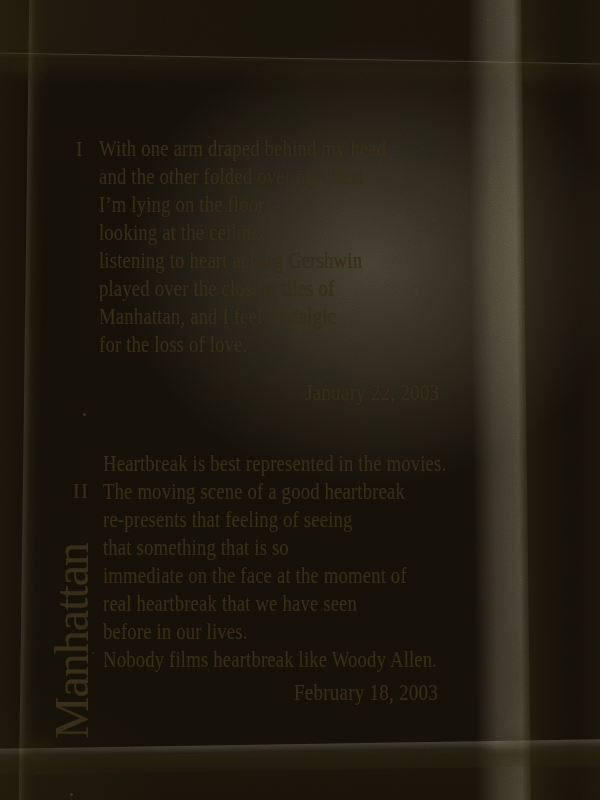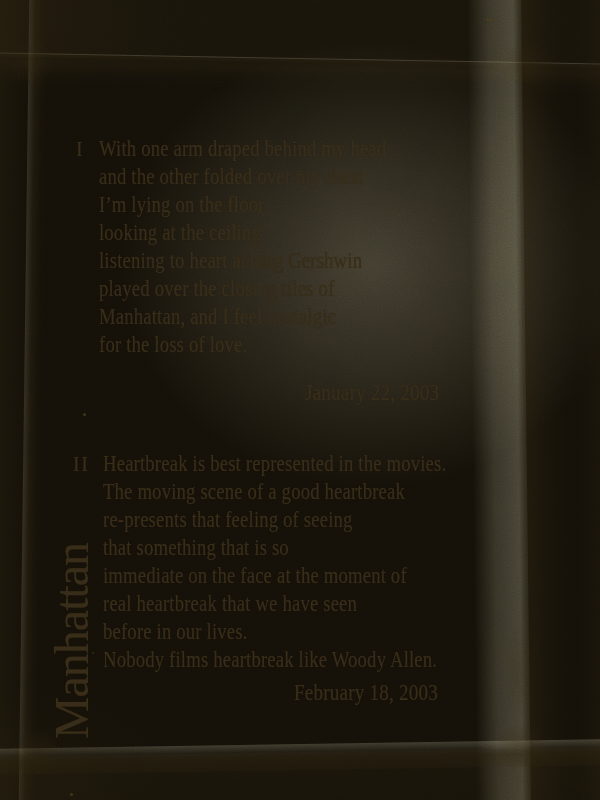--- a/index.html
+++ b/index.html
@@ -44,21 +44,21 @@
   .poem{position:absolute;left:0;top:0;width:600px;height:800px;color:#352a17;}
   .stanza{position:absolute;}
   .lines{transform:scaleX(0.78);transform-origin:left top;
     font-size:24px;line-height:28px;letter-spacing:.2px;white-space:nowrap;
     text-shadow:0 0 1px rgba(53,42,23,.55);}
   .numeral{position:absolute;font-size:20px;letter-spacing:1.5px;top:4px;
     text-shadow:0 0 1px rgba(53,42,23,.55);}
   .stanza-1{left:99px;top:134px;}
   .stanza-1 .numeral{left:-23px;}
   .stanza-2{left:103px;top:449px;}
-  .stanza-2 .numeral{left:-30px;}
+  .stanza-2 .numeral{left:-30px;margin-top:27px;}
   .date{position:absolute;font-size:24px;transform:scaleX(0.80);transform-origin:left top;
     letter-spacing:.2px;white-space:nowrap;text-shadow:0 0 1px rgba(53,42,23,.55);}
   .date-1{left:305px;top:379px;}
   .date-2{left:294px;top:679px;}
   .vertical-title{position:absolute;left:-40px;top:618px;width:224px;height:46px;
     transform:rotate(-90deg);transform-origin:center;
     font-size:48px;letter-spacing:-1px;text-align:center;line-height:46px;
     text-shadow:0 0 1px rgba(53,42,23,.6);}
   .grain{position:absolute;left:0;top:0;z-index:40;pointer-events:none;}
   .g1{mix-blend-mode:overlay;opacity:.30;}

